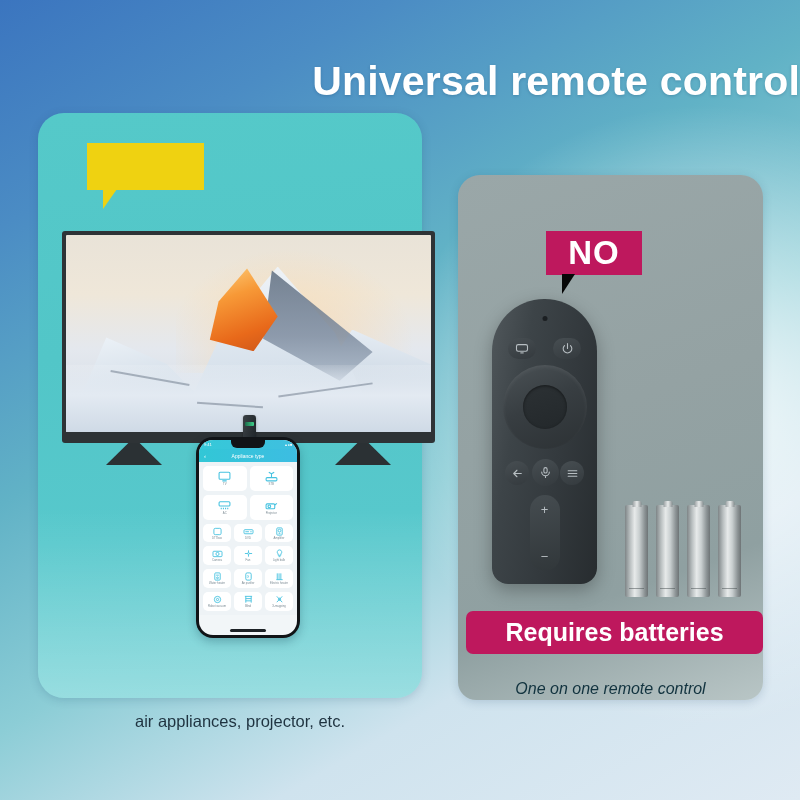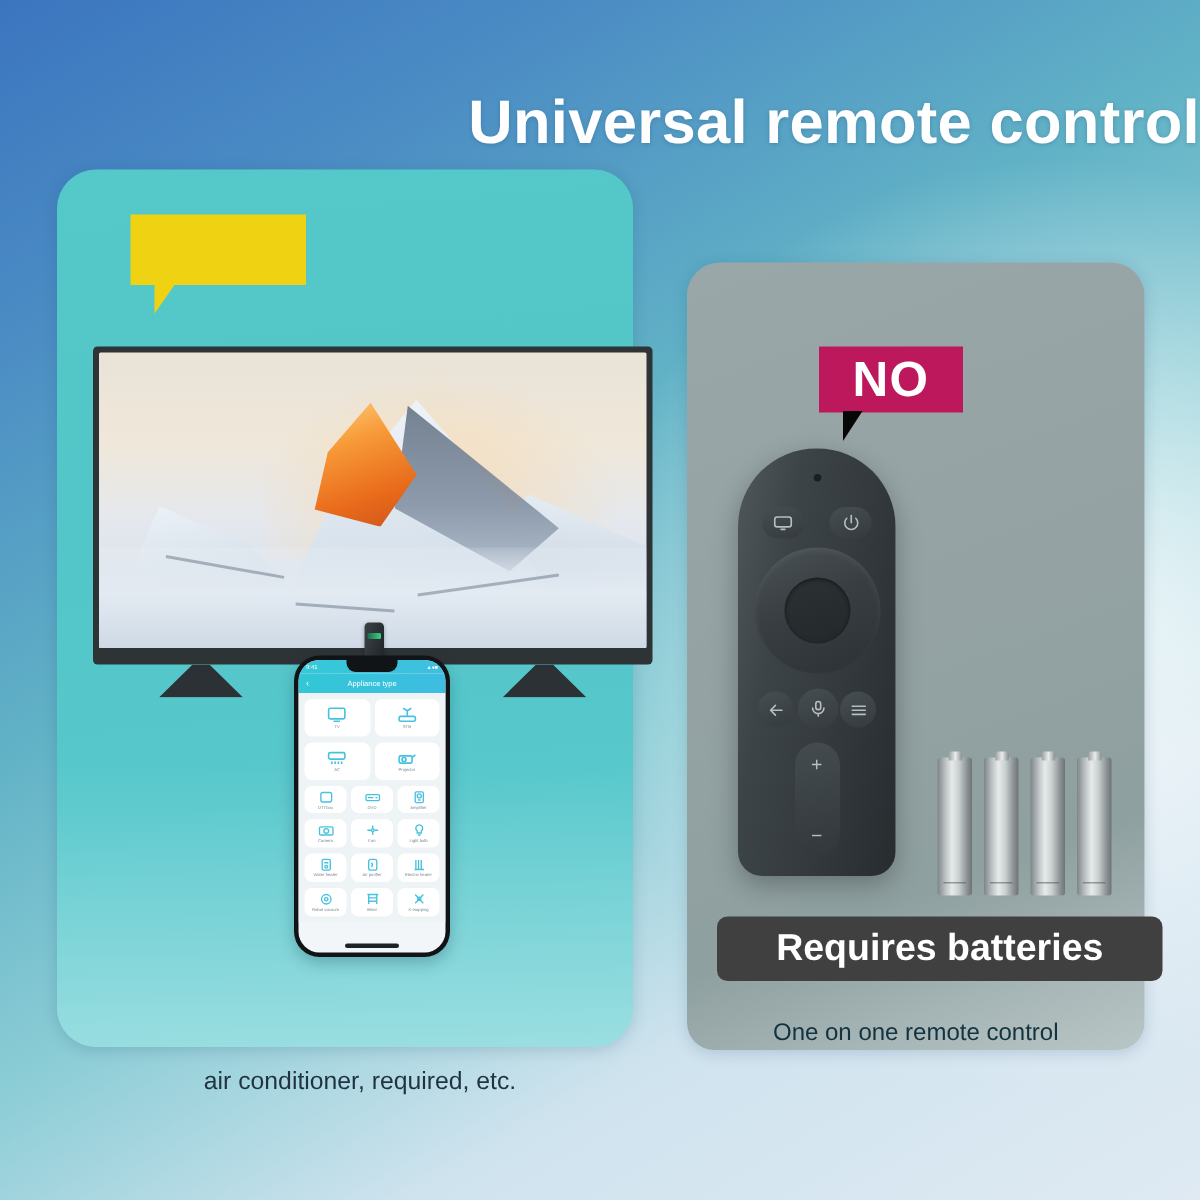--- a/index.html
+++ b/index.html
@@ -154,24 +154,24 @@
   .batt:before{content:"";position:absolute;left:50%;transform:translateX(-50%);top:-4px;
     width:9px;height:6px;border-radius:2px 2px 0 0;
     background:linear-gradient(90deg,#9aa0a2,#e9ecec,#878e90);}
   .batt:after{content:"";position:absolute;left:4px;right:4px;bottom:8px;height:1px;background:rgba(70,78,80,.5);}
 
   
   .banner{position:absolute;display:flex;align-items:center;justify-content:center;
     font-weight:bold;color:#fff;}
   .banner-blue{left:38px;top:647px;width:384px;height:51px;background:#0d5b8c;
     border-radius:0 0 24px 24px;font-size:26px;}
-  .banner-black{left:466px;top:611px;width:297px;height:43px;background:#404040;
-    border-radius:7px;font-size:25px;margin-left:12px;}
+  .banner-black{left:466px;top:611px;width:297px;height:43px;background:#be185d;
+    border-radius:7px;font-size:25px;}
   .sub-right{position:absolute;left:458px;top:680px;width:305px;text-align:center;
-    font-size:16px;color:#12333f;}
+    font-size:16px;color:#12333f;font-style:italic;}
 
   
   .caption{position:absolute;left:20px;top:710px;width:440px;text-align:center;
     font-size:16.5px;color:#1f3340;line-height:1.45;}
 </style>
 </head>
 <body>
 
 <div class="stage">
 
@@ -404,16 +404,16 @@
     <div class="batt"></div>
     <div class="batt"></div>
   </div>
 
   <div class="banner banner-black">
     <span>Requires batteries</span>
   </div>
   <div class="sub-right">One on one remote control</div>
 
   <div class="caption">
-    <div>air conditioner, required, etc.</div>
+    <div>air appliances, projector, etc.</div>
   </div>
 
 </div>
 
 </body></html>

